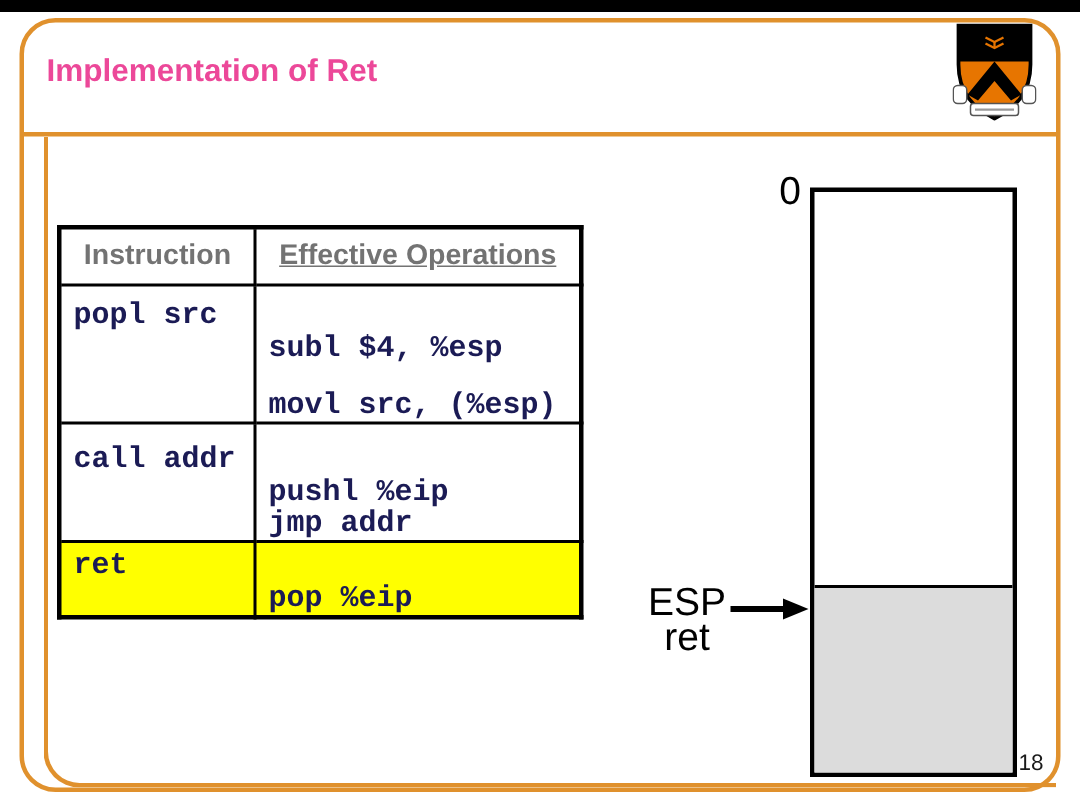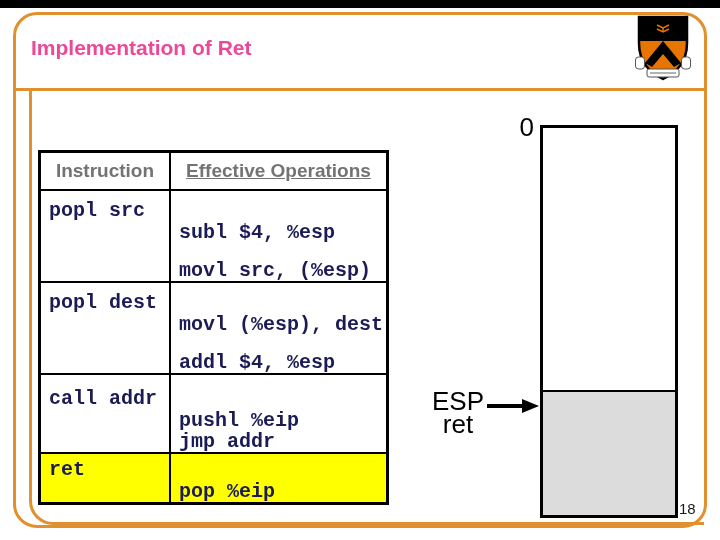--- a/index.html
+++ b/index.html
@@ -105,27 +105,20 @@
       <th>Instruction</th>
       <th class="ops-h">Effective Operations</th>
     </tr>
     <tr class="r-pushl spread">
       <td>popl src</td>
       <td>
         <div class="op-line">subl $4, %esp</div>
         <div class="op-line">movl src, (%esp)</div>
       </td>
     </tr>
-    <tr class="r-popl spread">
-      <td>popl dest</td>
-      <td>
-        <div class="op-line">movl (%esp), dest</div>
-        <div class="op-line">addl $4, %esp</div>
-      </td>
-    </tr>
     <tr class="r-call tight">
       <td>call addr</td>
       <td>
         <div class="op-line">pushl %eip</div>
         <div class="op-line">jmp addr</div>
       </td>
     </tr>
     <tr class="r-ret" style="background: rgb(255, 255, 0);">
       <td>ret</td>
       <td>

